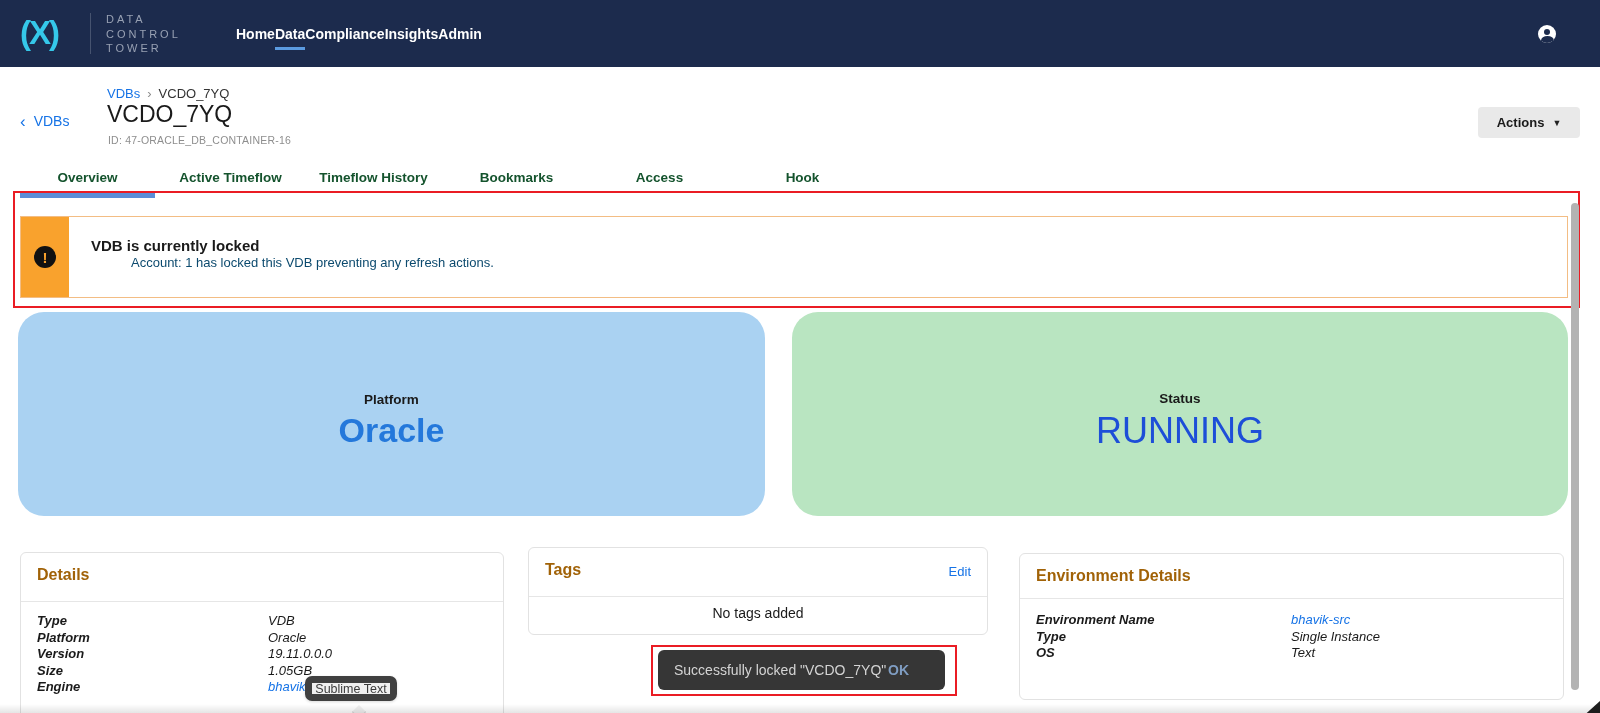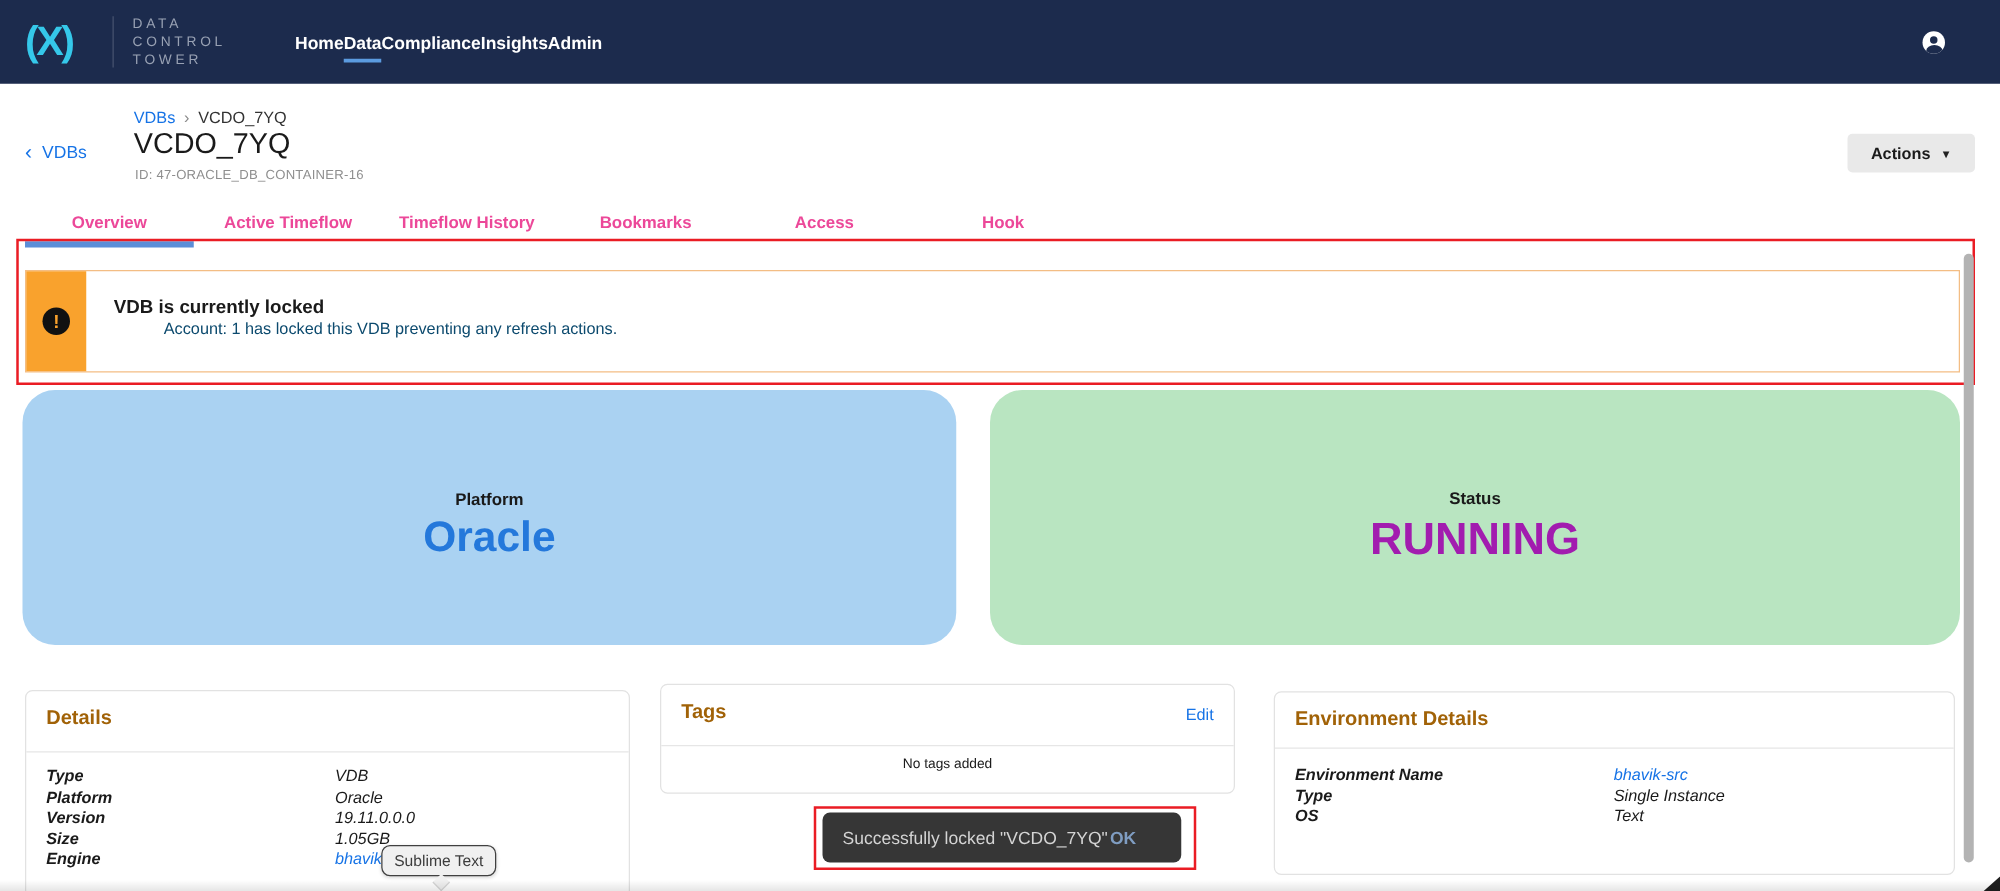--- a/index.html
+++ b/index.html
@@ -27,71 +27,71 @@
   .breadcrumb .crumb-link { color:#1673e6; cursor:pointer; }
   .breadcrumb .sep { color:#8a8a8a; margin:0 7px; }
   .breadcrumb .current { color:#333; }
   .page-title { position:absolute; left:107px; top:101px; font-size:23px; font-weight:500; color:#1a1a1a; }
   .id-line { position:absolute; left:108px; top:134px; font-size:10.5px; color:#8e8e8e; letter-spacing:.2px; }
   .actions-btn { position:absolute; left:1478px; top:107px; width:102px; height:31px; background:#e9e9e9; border-radius:4px; display:flex; align-items:center; justify-content:center; gap:8px; font-size:13px; font-weight:bold; color:#1a1a1a; cursor:pointer; }
   .actions-btn .caret { font-size:9px; color:#222; }
 
   
   .tabs { position:absolute; left:16px; top:167px; height:31px; display:flex; }
-  .tab { position:relative; width:143px; height:31px; display:flex; justify-content:center; font-size:13.5px; font-weight:600; color:#ec4899; cursor:pointer; padding-top:3px; }
+  .tab { position:relative; width:143px; height:31px; display:flex; justify-content:center; font-size:13.5px; font-weight:600; color:#14532d; cursor:pointer; padding-top:3px; }
   .tab.active::after { content:""; position:absolute; left:4px; right:4px; bottom:0; height:5px; background:#5b8ed8; }
 
   
   .annotation { position:absolute; border:2px solid #ea1c24; pointer-events:none; }
   .annotation.banner-box { left:13px; top:191px; width:1567px; height:117px; }
   .annotation.toast-box { left:651px; top:645px; width:306px; height:51px; }
 
   
   .banner { position:absolute; left:20px; top:216px; width:1548px; height:82px; background:#fff; border:1px solid #f3bd84; }
   .banner-strip { position:absolute; left:0; top:0; bottom:0; width:48px; background:#f9a22d; }
   .warn-icon { position:absolute; left:13px; top:29px; width:22px; height:22px; border-radius:50%; background:#111; display:flex; align-items:center; justify-content:center; color:#f9a22d; font-size:15px; font-weight:bold; }
   .banner-title { position:absolute; left:70px; top:20px; font-size:15px; font-weight:bold; color:#1a1a1a; }
   .banner-msg { position:absolute; left:70px; top:38px; font-size:13px; color:#0c4a6e;margin-left:40px; }
 
   
   .summary-card { position:absolute; top:312px; height:204px; border-radius:26px; display:flex; flex-direction:column; align-items:center; justify-content:center; padding-top:14px; }
   .summary-card .s-label { font-size:13.5px; font-weight:bold; color:#1a1a1a; margin-bottom:4px; }
   .platform-card { left:18px; width:747px; background:#aad2f2; }
   .platform-card .s-value { font-size:34px; font-weight:bold; color:#2478db; }
   .status-card { left:792px; width:776px; background:#b9e5c1; }
-  .status-card .s-value { font-size:36px; font-weight:700; color:#a21caf; }
+  .status-card .s-value { font-size:36px; font-weight:400; color:#1d4ed8; }
 
   
   .card { position:absolute; background:#fff; border:1px solid #e2e2e2; border-radius:6px; }
   .card-head { position:absolute; left:16px; top:13px; font-size:16px; font-weight:bold; color:#a16207; }
   .card-divider { position:absolute; left:0; right:0; height:1px; background:#e6e6e6; }
   .details-card { left:20px; top:552px; width:484px; height:178px; }
   .details-card .card-divider { top:48px; }
   .tags-card { left:528px; top:547px; width:460px; height:88px; }
   .tags-card .card-divider { top:48px; }
   .edit-link { position:absolute; right:16px; top:16px; font-size:13px; color:#1673e6; cursor:pointer; }
-  .empty-tags { position:absolute; left:0; right:0; top:57px; text-align:center; font-size:11px; color:#1a1a1a; }
+  .empty-tags { position:absolute; left:0; right:0; top:57px; text-align:center; font-size:14px; color:#1a1a1a; }
   .env-card { left:1019px; top:553px; width:545px; height:147px; }
   .env-card .card-divider { top:44px; }
   .rows { position:absolute; left:16px; right:12px;font-style:italic; }
   .details-card .rows { top:60px; }
   .env-card .rows { top:58px; }
   .row { display:flex; font-size:13px; line-height:16.5px; color:#1a1a1a; }
   .row .lbl { font-weight:bold; }
   .details-card .lbl { width:231px; }
   .env-card .lbl { width:255px; }
   .link { color:#1673e6; cursor:pointer; }
 
   
   .toast { position:absolute; left:658px; top:650px; width:287px; height:40px; background:#363636; border-radius:6px; display:flex; align-items:center; }
   .toast-msg { margin-left:16px; font-size:14px; color:#d4d4d4; flex:1; }
   .toast-ok { margin-right:36px; font-size:14px; font-weight:bold; color:#7f9dc2; cursor:pointer; }
 
   
-  .os-tooltip { position:absolute; left:305px; top:676px; width:92px; height:25px; background:#f0f0f0; border:1px solid #404040; border-radius:7px; box-shadow:0 1px 3px rgba(0,0,0,.15); display:flex; align-items:center; justify-content:center; font-size:12.5px; color:#3c3c3c; }
+  .os-tooltip { position:absolute; left:305px; top:676px; width:92px; height:25px; background:#f0f0f0; border:7px solid #404040; border-radius:7px; box-shadow:0 1px 3px rgba(0,0,0,.15); display:flex; align-items:center; justify-content:center; font-size:12.5px; color:#3c3c3c; }
   .os-tooltip::after { content:""; position:absolute; left:42px; top:24px; width:9px; height:9px; background:#f0f0f0; border-right:1px solid #d5d5d5; border-bottom:1px solid #d5d5d5; transform:rotate(45deg); }
 
   
   .scrollbar-thumb { position:absolute; left:1571px; top:203px; width:8px; height:487px; border-radius:4px; background:#b3b3b3; }
   .cursor-fragment { position:absolute; left:1586px; top:699px; width:14px; height:14px; background:#1f1f1f; clip-path:polygon(100% 15%, 100% 100%, 5% 100%); }
   .bottom-shade { position:absolute; left:0; bottom:0; width:1600px; height:9px; background:linear-gradient(to bottom, rgba(0,0,0,0), rgba(0,0,0,0.10)); pointer-events:none; }
 </style>
 </head>
 <body>
 

